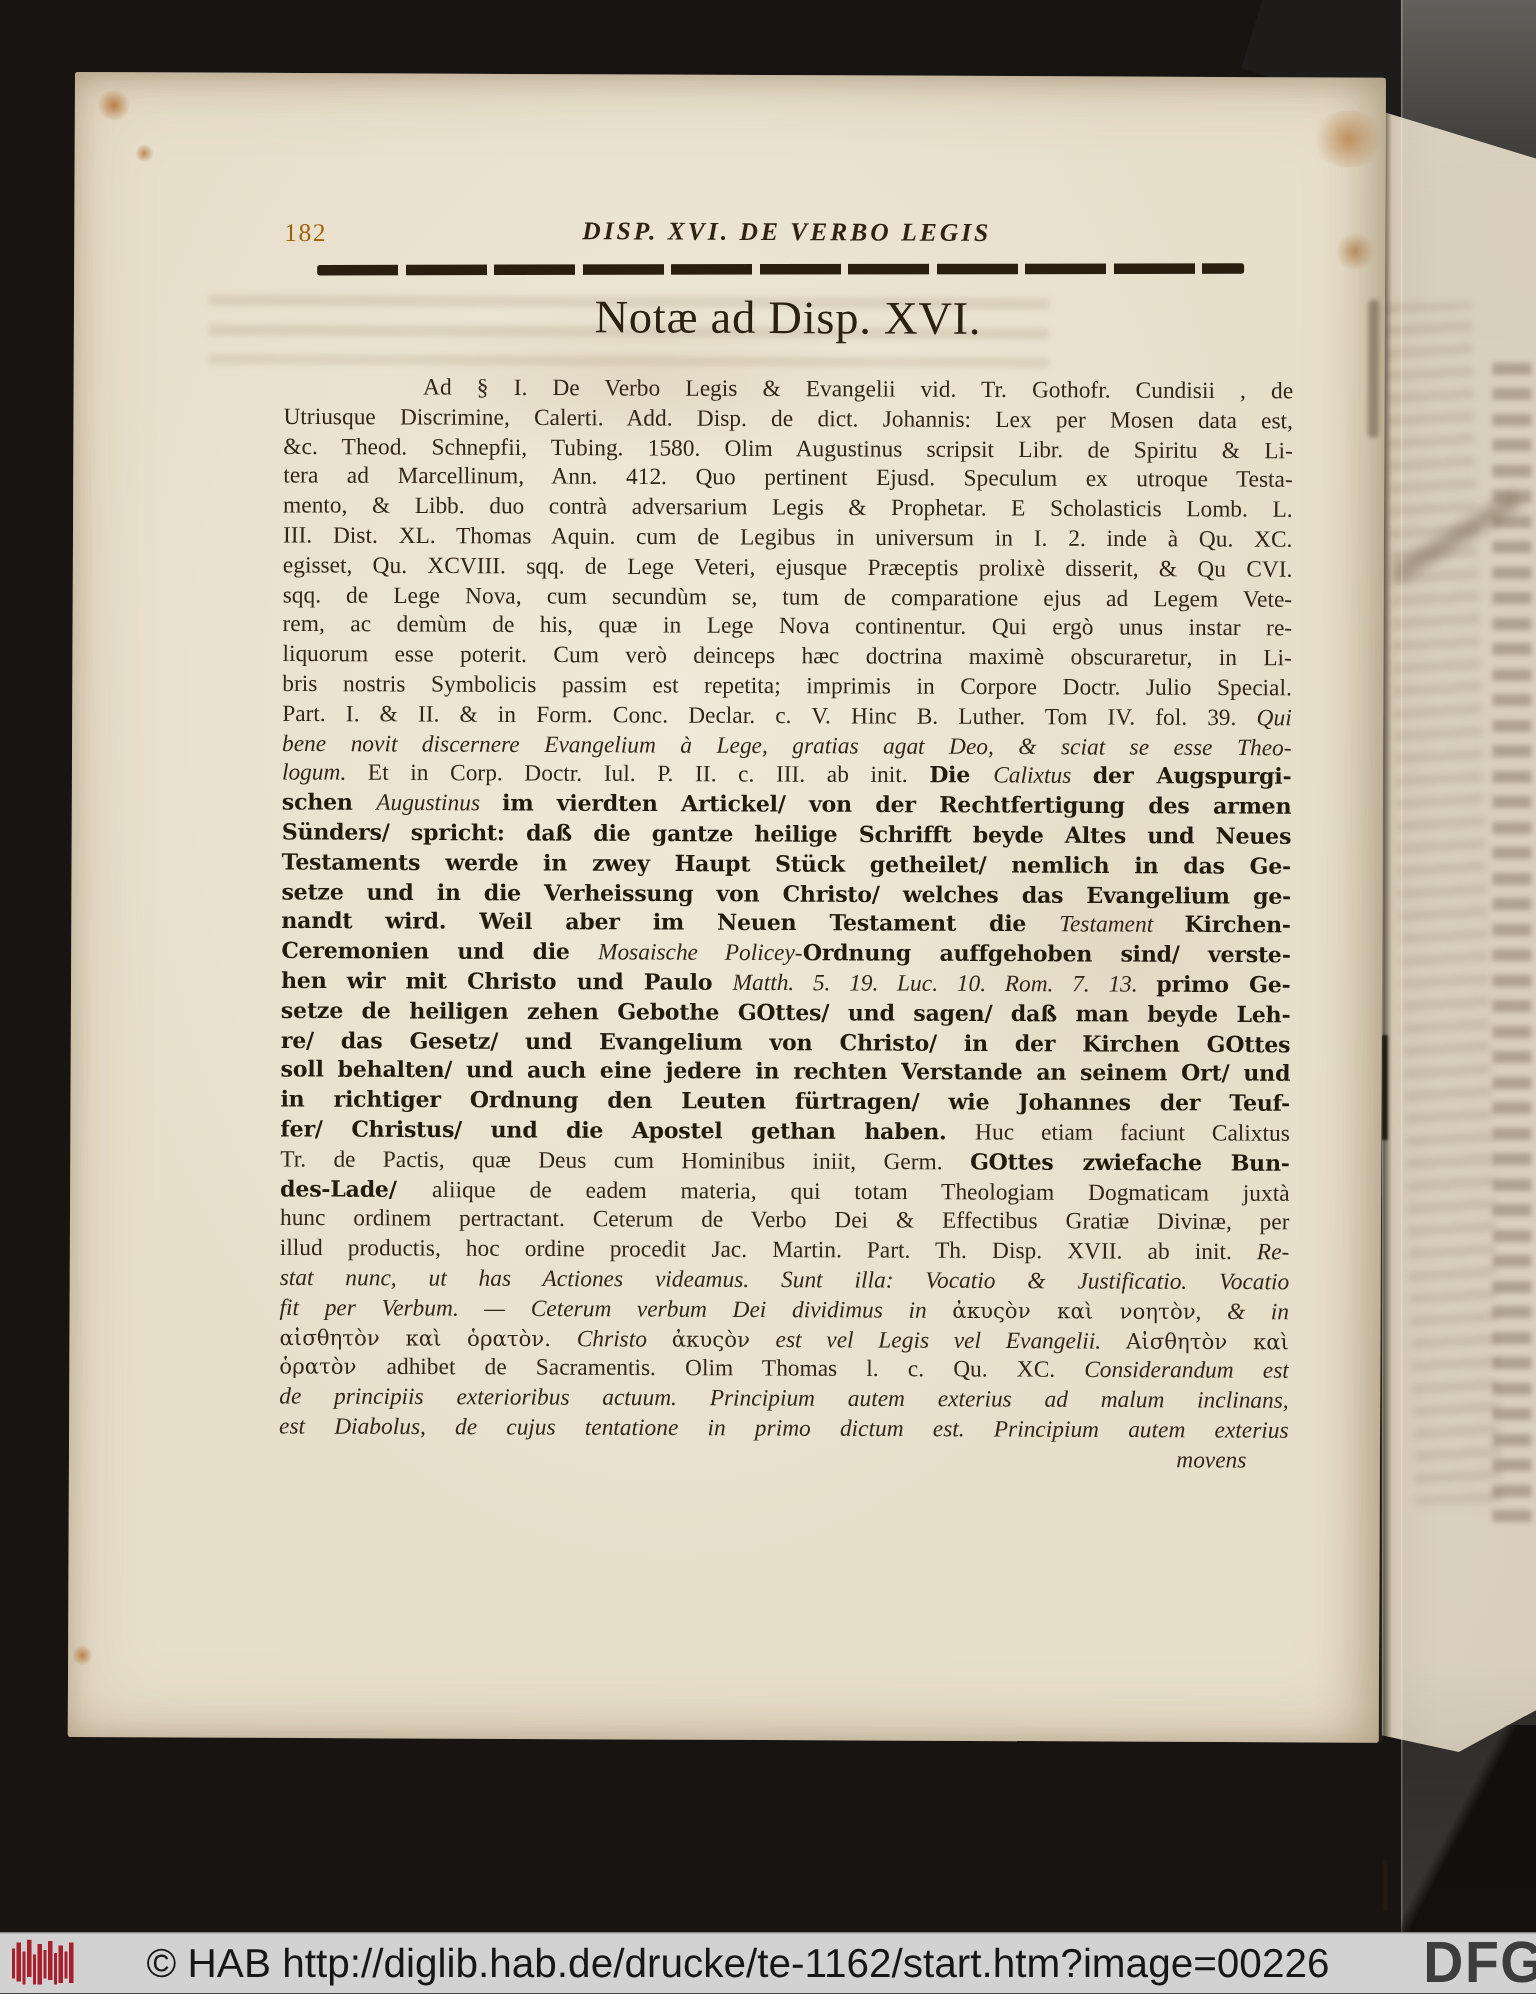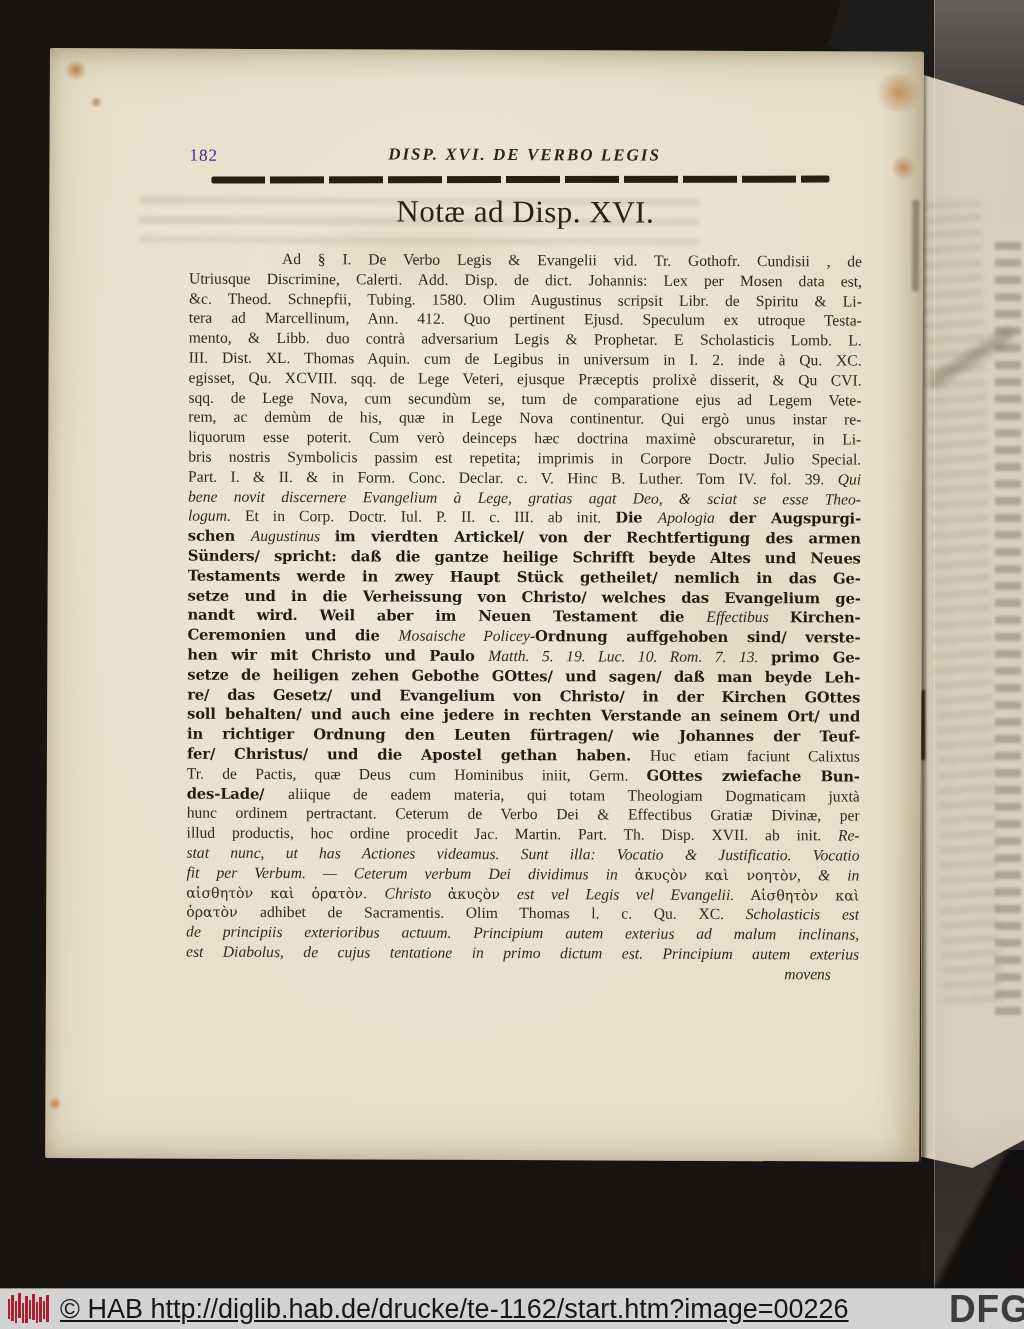--- a/index.html
+++ b/index.html
@@ -74,21 +74,21 @@
   .blotch1 { left:210px; top:150px; width:330px; height:110px; background:radial-gradient(ellipse,rgba(166,138,96,0.14) 0,rgba(0,0,0,0) 70%); }
   .blotch2 { left:560px; top:430px; width:260px; height:300px; background:radial-gradient(ellipse,rgba(166,138,96,0.10) 0,rgba(0,0,0,0) 70%); }
   .ghost-main {
     position:absolute; left:90px; top:148px; width:560px; height:46px;
     background:repeating-linear-gradient(180deg, rgba(128,108,78,0.16) 0 7px, rgba(0,0,0,0) 7px 20px);
     filter:blur(2px);
   }
 
   
   .pagenum {
-    position:absolute; left:140px; top:97px; font-size:17px; color:#4c1d95; letter-spacing:1px;
+    position:absolute; left:140px; top:97px; font-size:17px; color:#a16207; letter-spacing:1px;
   }
   .runhead {
     position:absolute; left:150px; top:95px; width:650px; text-align:center;
     font-style:italic; font-weight:bold; font-size:17px; letter-spacing:2px; color:#30230f;
   }
   .head-rule {
     position:absolute; left:162px; top:126px; width:618px; height:7px;
     background:repeating-linear-gradient(90deg,#2a1e0f 0 54px, rgba(0,0,0,0) 54px 59px);
     transform:rotate(-0.35deg); border-radius:2px;
   }
@@ -115,21 +115,21 @@
 
   
   .statusbar {
     position:absolute; left:0; top:1288px; width:1024px; height:41px;
     background:#d2d2d2; border-top:1px solid #8f8f8f; box-sizing:border-box;
     font-family:"Liberation Sans", sans-serif;
   }
   .hab-logo { position:absolute; left:7px; top:4px; }
   .attribution {
     position:absolute; left:60px; right:100px; top:0; height:40px; line-height:40px;
-    font-size:27px; color:#161616; letter-spacing:0;text-decoration:underline;
+    text-align:center; font-size:27px; color:#161616; letter-spacing:0;
   }
   .dfg-logo {
     position:absolute; right:-6px; top:-1px; font-size:37px; font-weight:bold;
     color:#3d3d3d; letter-spacing:1px; transform:scaleY(1.05); line-height:41px;
   }
 </style>
 </head>
 <body>
 
 <div id="stage">
@@ -168,41 +168,41 @@
         <div class="line"><span class="sg-r">tera ad Marcellinum, Ann. 412. Quo pertinent Ejusd. Speculum ex utroque Testa-</span></div>
         <div class="line"><span class="sg-r">mento, &amp; Libb. duo contrà adversarium Legis &amp; Prophetar. E Scholasticis Lomb. L.</span></div>
         <div class="line"><span class="sg-r">III. Dist. XL. Thomas Aquin. cum de Legibus in universum in I. 2. inde à Qu. XC.</span></div>
         <div class="line"><span class="sg-r">egisset, Qu. XCVIII. sqq. de Lege Veteri, ejusque Præceptis prolixè disserit, &amp; Qu CVI.</span></div>
         <div class="line"><span class="sg-r">sqq. de Lege Nova, cum secundùm se, tum de comparatione ejus ad Legem Vete-</span></div>
         <div class="line"><span class="sg-r">rem, ac demùm de his, quæ in Lege Nova continentur. Qui ergò unus instar re-</span></div>
         <div class="line"><span class="sg-r">liquorum esse poterit. Cum verò deinceps hæc doctrina maximè obscuraretur, in Li-</span></div>
         <div class="line"><span class="sg-r">bris nostris Symbolicis passim est repetita; imprimis in Corpore Doctr. Julio Special.</span></div>
         <div class="line"><span class="sg-r">Part. I. &amp; II. &amp; in Form. Conc. Declar. c. V. Hinc B. Luther. Tom IV. fol. 39. </span><span class="sg-i">Qui</span></div>
         <div class="line"><span class="sg-i">bene novit discernere Evangelium à Lege, gratias agat Deo, &amp; sciat se esse Theo-</span></div>
-        <div class="line"><span class="sg-i">logum. </span><span class="sg-r">Et in Corp. Doctr. Iul. P. II. c. III. ab init. </span><span class="sg-f">Die </span><span class="sg-i">Apologia </span><span class="sg-f">der Augspurgi-</span></div>
+        <div class="line"><span class="sg-i">logum. </span><span class="sg-r">Et in Corp. Doctr. Iul. P. II. c. III. ab init. </span><span class="sg-f">Die </span><span class="sg-i">Calixtus </span><span class="sg-f">der Augspurgi-</span></div>
         <div class="line"><span class="sg-f">schen </span><span class="sg-i">Augustinus </span><span class="sg-f">im vierdten Artickel/ von der Rechtfertigung des armen</span></div>
         <div class="line"><span class="sg-f">Sünders/ spricht: daß die gantze heilige Schrifft beyde Altes und Neues</span></div>
         <div class="line"><span class="sg-f">Testaments werde in zwey Haupt Stück getheilet/ nemlich in das Ge-</span></div>
         <div class="line"><span class="sg-f">setze und in die Verheissung von Christo/ welches das Evangelium ge-</span></div>
-        <div class="line"><span class="sg-f">nandt wird. Weil aber im Neuen Testament die </span><span class="sg-i">Effectibus </span><span class="sg-f">Kirchen-</span></div>
+        <div class="line"><span class="sg-f">nandt wird. Weil aber im Neuen Testament die </span><span class="sg-i">Testament </span><span class="sg-f">Kirchen-</span></div>
         <div class="line"><span class="sg-f">Ceremonien und die </span><span class="sg-i">Mosaische Policey-</span><span class="sg-f">Ordnung auffgehoben sind/ verste-</span></div>
         <div class="line"><span class="sg-f">hen wir mit Christo und Paulo </span><span class="sg-i">Matth. 5. 19. Luc. 10. Rom. 7. 13. </span><span class="sg-f">primo Ge-</span></div>
         <div class="line"><span class="sg-f">setze de heiligen zehen Gebothe GOttes/ und sagen/ daß man beyde Leh-</span></div>
         <div class="line"><span class="sg-f">re/ das Gesetz/ und Evangelium von Christo/ in der Kirchen GOttes</span></div>
         <div class="line"><span class="sg-f">soll behalten/ und auch eine jedere in rechten Verstande an seinem Ort/ und</span></div>
         <div class="line"><span class="sg-f">in richtiger Ordnung den Leuten fürtragen/ wie Johannes der Teuf-</span></div>
         <div class="line"><span class="sg-f">fer/ Christus/ und die Apostel gethan haben. </span><span class="sg-r">Huc etiam faciunt Calixtus</span></div>
         <div class="line"><span class="sg-r">Tr. de Pactis, quæ Deus cum Hominibus iniit, Germ. </span><span class="sg-f">GOttes zwiefache Bun-</span></div>
         <div class="line"><span class="sg-f">des-Lade/ </span><span class="sg-r">aliique de eadem materia, qui totam Theologiam Dogmaticam juxtà</span></div>
         <div class="line"><span class="sg-r">hunc ordinem pertractant. Ceterum de Verbo Dei &amp; Effectibus Gratiæ Divinæ, per</span></div>
         <div class="line"><span class="sg-r">illud productis, hoc ordine procedit Jac. Martin. Part. Th. Disp. XVII. ab init. </span><span class="sg-i">Re-</span></div>
         <div class="line"><span class="sg-i">stat nunc, ut has Actiones videamus. Sunt illa: Vocatio &amp; Justificatio. Vocatio</span></div>
         <div class="line"><span class="sg-i">fit per Verbum. — Ceterum verbum Dei dividimus in </span><span class="sg-g">ἀκυςὸν καὶ νοητὸν</span><span class="sg-i">, &amp; in</span></div>
         <div class="line"><span class="sg-g">αἰσθητὸν καὶ ὁρατὸν. </span><span class="sg-i">Christo </span><span class="sg-g">ἀκυςὸν </span><span class="sg-i">est vel Legis vel Evangelii. </span><span class="sg-g">Αἰσθητὸν καὶ</span></div>
-        <div class="line"><span class="sg-g">ὁρατὸν </span><span class="sg-r">adhibet de Sacramentis. Olim Thomas l. c. Qu. XC. </span><span class="sg-i">Scholasticis est</span></div>
+        <div class="line"><span class="sg-g">ὁρατὸν </span><span class="sg-r">adhibet de Sacramentis. Olim Thomas l. c. Qu. XC. </span><span class="sg-i">Considerandum est</span></div>
         <div class="line"><span class="sg-i">de principiis exterioribus actuum. Principium autem exterius ad malum inclinans,</span></div>
         <div class="line"><span class="sg-i">est Diabolus, de cujus tentatione in primo dictum est. Principium autem exterius</span></div>
         <div class="catchword">movens</div>
       </div>
   </div>
 
   <div class="plexi"></div>
   <div class="plexi-shadow"></div>
 
   <div class="statusbar">

